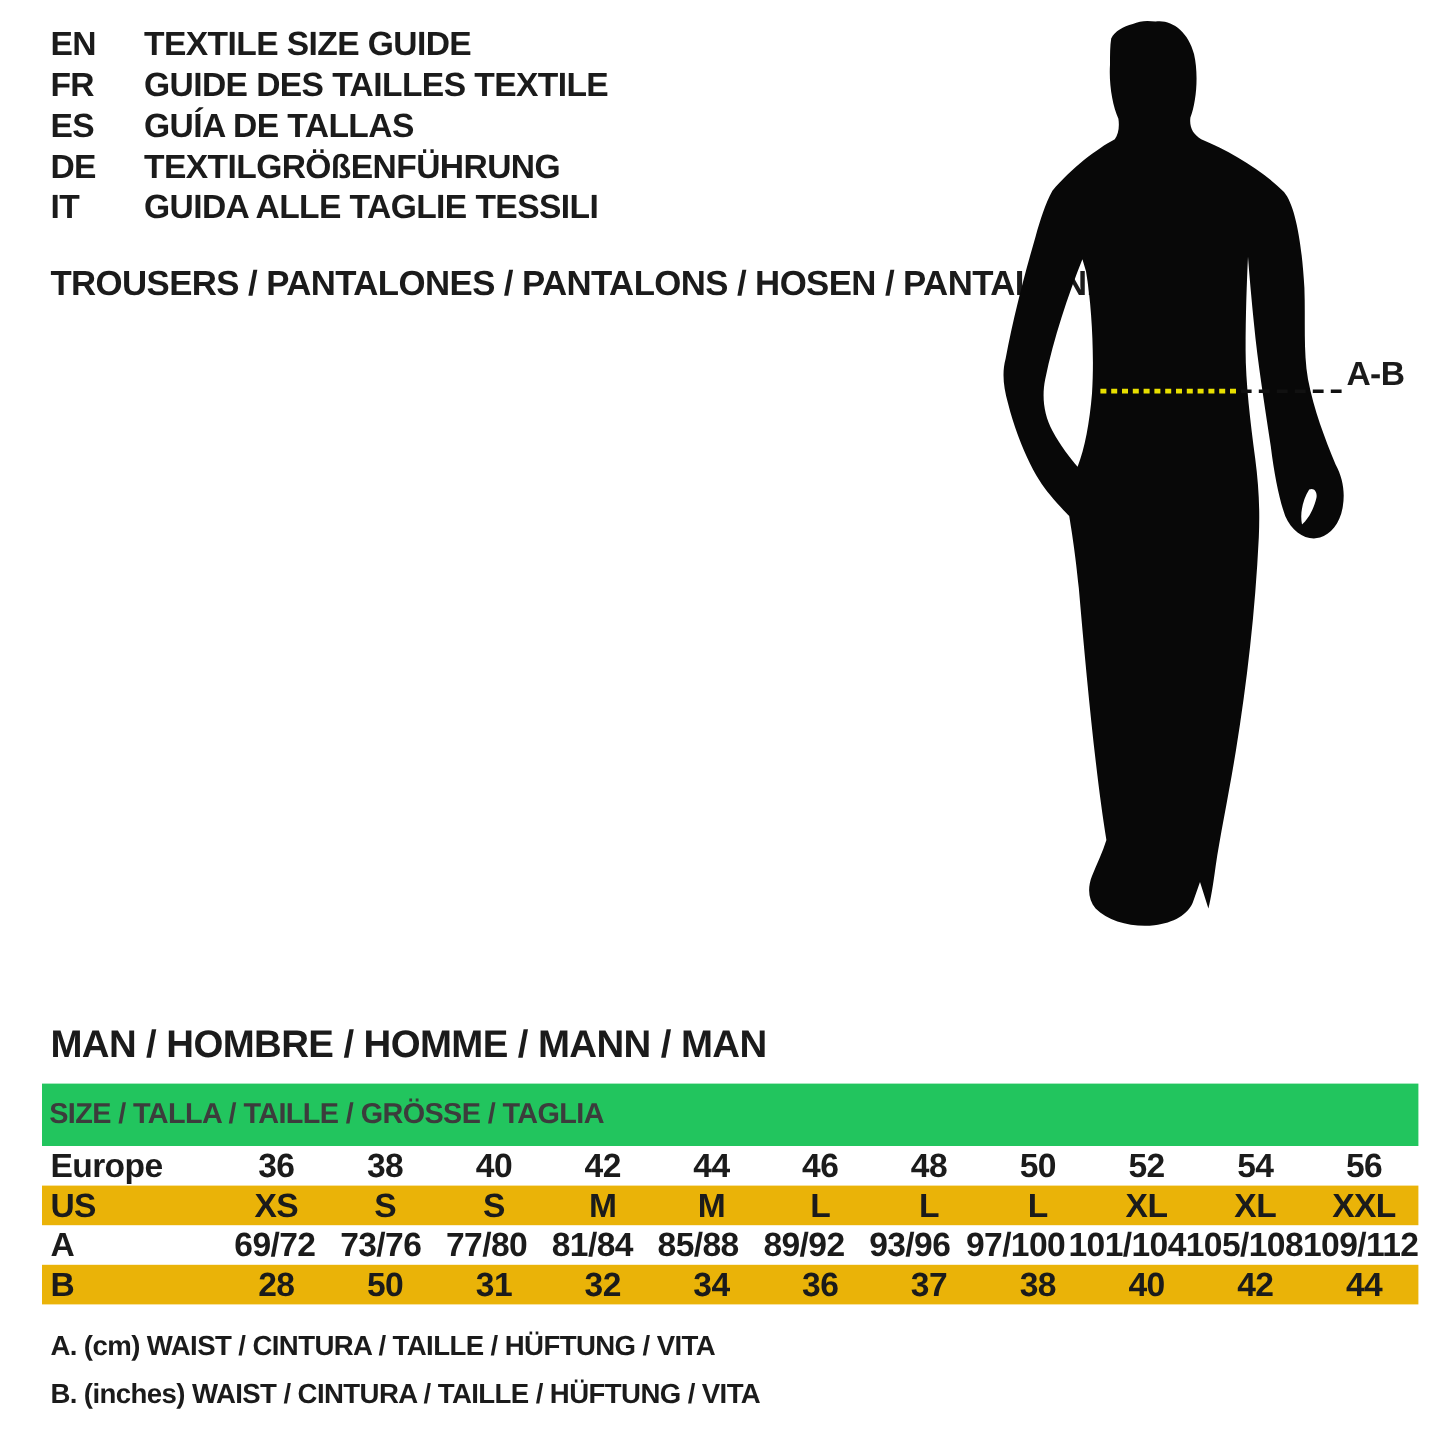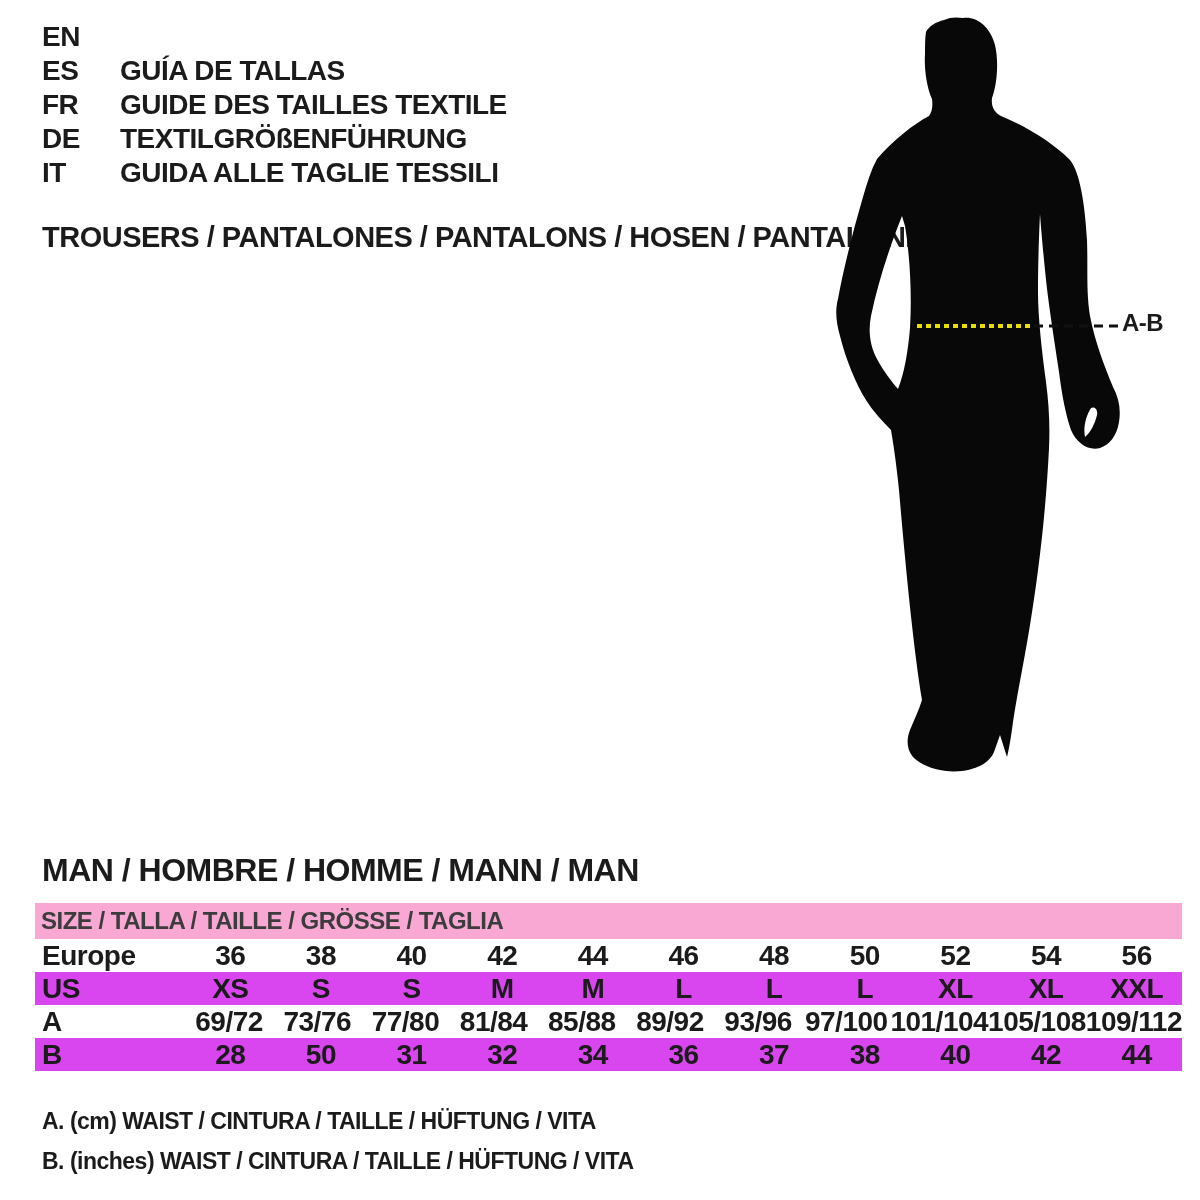--- a/index.html
+++ b/index.html
@@ -24,72 +24,73 @@
   .lang-code{width:78px;flex:0 0 78px;}
   
   .product-heading{
     position:absolute;left:42px;top:221px;
     font-size:29px;font-weight:700;letter-spacing:-0.5px;white-space:nowrap;
   }
   
   .figure-wrap{position:absolute;left:820px;top:0;width:380px;height:800px;}
   .figure-wrap svg{display:block;width:100%;height:100%;}
   .measure-label{
-    position:absolute;left:1122px;top:309px;
-    font-size:24px;font-weight:700;letter-spacing:-0.5px;
+    position:absolute;left:1122px;top:296px;
+    font-size:28px;font-weight:700;letter-spacing:-0.5px;
   }
   
   .section-heading{
     position:absolute;left:42px;top:852px;
     font-size:32px;font-weight:700;letter-spacing:-0.5px;white-space:nowrap;
   }
   
   .size-table{
     position:absolute;left:35px;top:903px;width:1147px;
     display:flex;flex-direction:column;
     font-weight:700;letter-spacing:-0.5px;
   }
   .t-header{
-    height:36px;background:#f9a8d4;color:#3c3c3c;
+    height:52px;background:#22c55e;color:#3c3c3c;
     display:flex;align-items:center;
     font-size:24px;padding-left:6px;box-sizing:border-box;
   }
   .t-row{
     display:grid;
     grid-template-columns:150px repeat(11,1fr);
     height:33px;align-items:center;
     font-size:28px;
   }
-  .t-row.alt{background:#d946ef;}
+  .t-row.alt{background:#eab308;}
   .t-label{padding-left:7px;text-align:left;}
   .t-cell{text-align:center;}
   
   .footnote{
     position:absolute;left:42px;
     font-size:23px;font-weight:700;letter-spacing:-0.5px;white-space:nowrap;
   }
   .footnote.fn-a{top:1108px;}
   .footnote.fn-b{top:1148px;}
 </style>
 </head>
 <body>
 
 <div id="canvas">
 
   <div class="lang-list">
     <div class="lang-row">
       <span class="lang-code">EN</span>
+      <span class="lang-title">TEXTILE SIZE GUIDE</span>
+    </div>
+    <div class="lang-row">
+      <span class="lang-code">FR</span>
+      <span class="lang-title">GUIDE DES TAILLES TEXTILE</span>
     </div>
     <div class="lang-row">
       <span class="lang-code">ES</span>
       <span class="lang-title">GUÍA DE TALLAS</span>
-    </div>
-    <div class="lang-row">
-      <span class="lang-code">FR</span>
-      <span class="lang-title">GUIDE DES TAILLES TEXTILE</span>
     </div>
     <div class="lang-row">
       <span class="lang-code">DE</span>
       <span class="lang-title">TEXTILGRÖßENFÜHRUNG</span>
     </div>
     <div class="lang-row">
       <span class="lang-code">IT</span>
       <span class="lang-title">GUIDA ALLE TAGLIE TESSILI</span>
     </div>
   </div>

